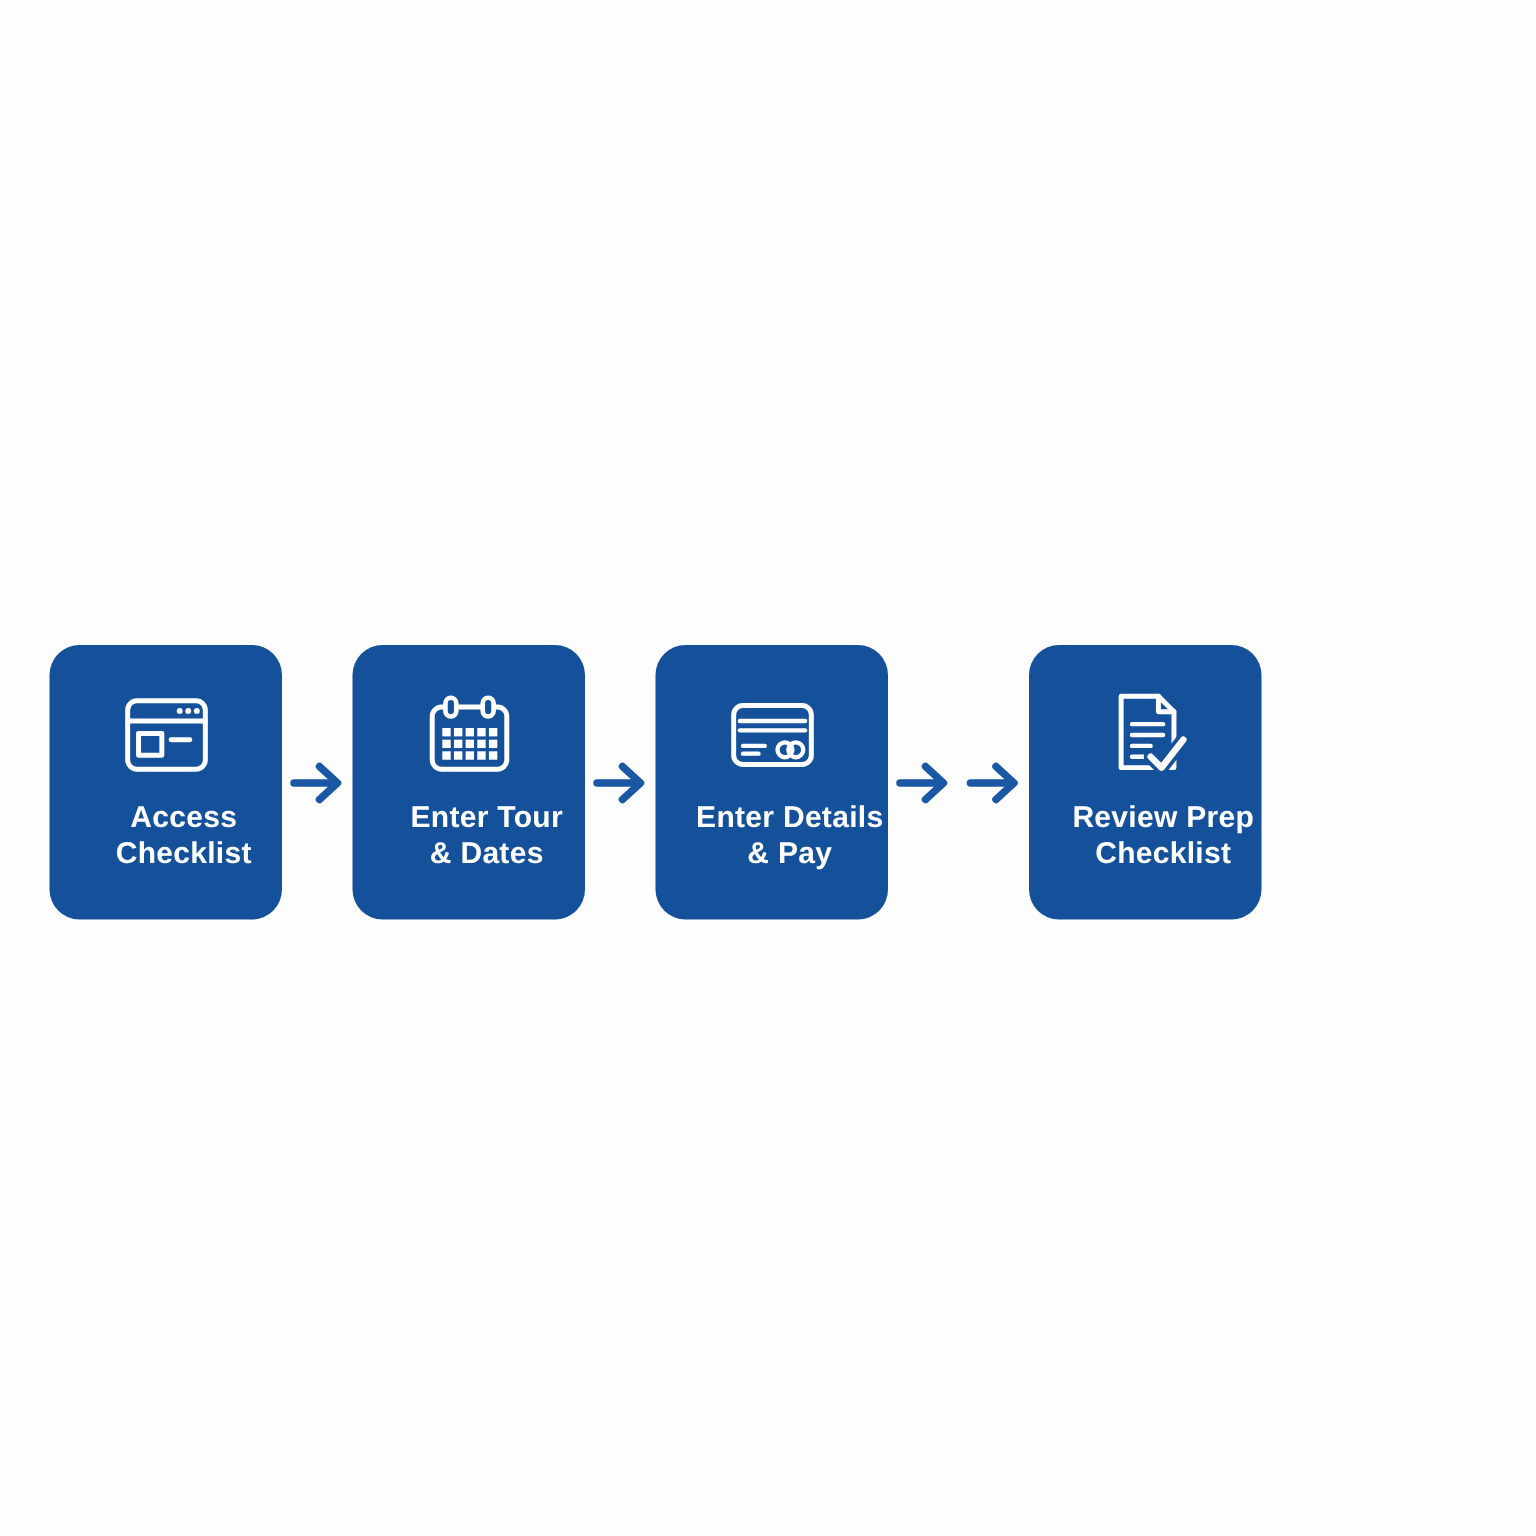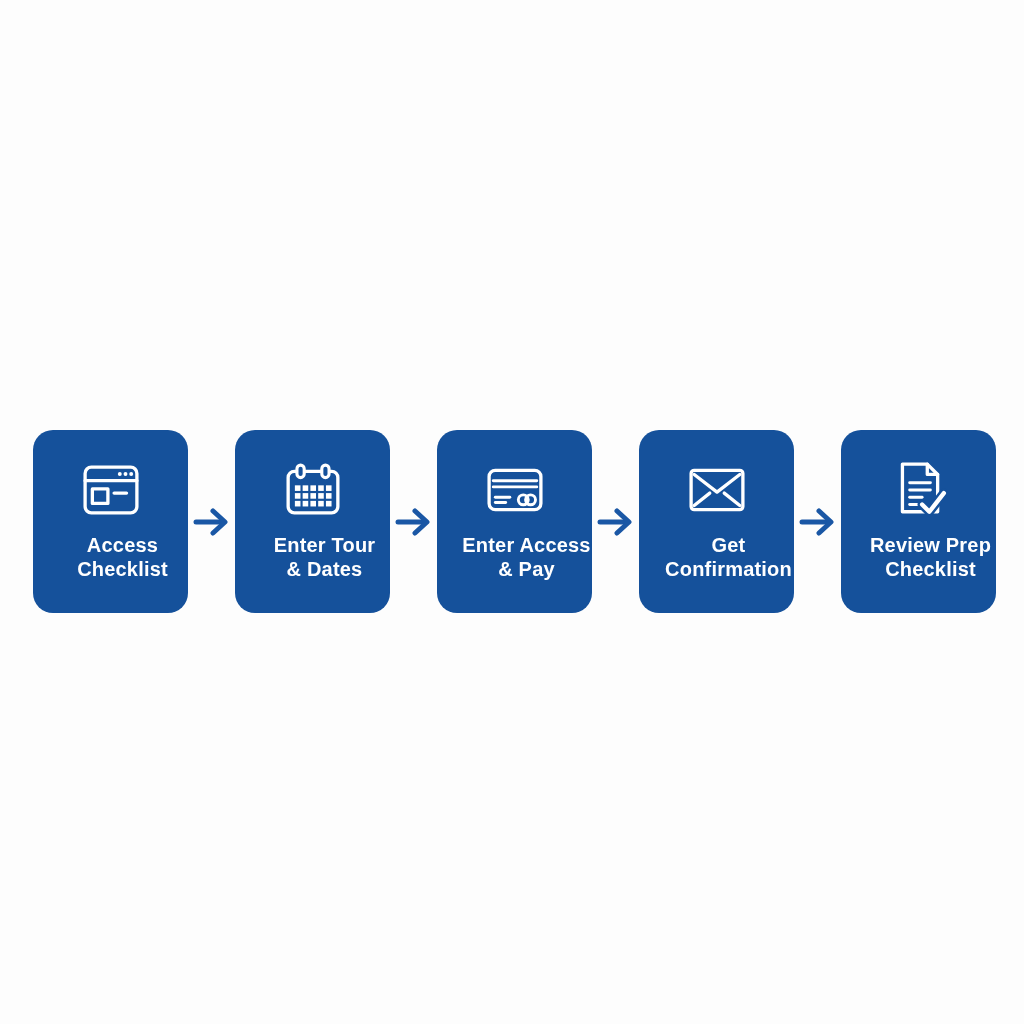--- a/index.html
+++ b/index.html
@@ -180,46 +180,32 @@
     <rect class="icon-stroke" x="3" y="4" width="50" height="38" rx="6"></rect>
     <line class="icon-stroke-thin" x1="7" y1="14" x2="49" y2="14"></line>
     <line class="icon-stroke-thin" x1="7" y1="20" x2="49" y2="20"></line>
     <line class="icon-stroke-thin" x1="9" y1="30" x2="23" y2="30"></line>
     <line class="icon-stroke-thin" x1="9" y1="35" x2="19" y2="35"></line>
     <circle class="icon-stroke-thin" cx="36" cy="32.5" r="4.8"></circle>
     <circle class="icon-stroke-thin" cx="43" cy="32.5" r="4.8"></circle>
   </svg>
         </span>
     <span class="step-label">
-      <span class="line">Enter Access</span>
+      <span class="line">Enter Details</span>
       <span class="line">&amp; Pay</span>
     </span>
   </div>
 
   <span class="arrow-cell">
     <svg width="38" height="32" viewBox="0 0 38 32">
       <line class="arrow-stroke" x1="3" y1="16" x2="30" y2="16"></line>
       <polyline class="arrow-stroke" points="20,5 32,16 20,27"></polyline>
     </svg>
   </span>
 
-  <div class="step-box">
-    <span class="step-icon">
-          <svg width="58" height="46" viewBox="0 0 56 44">
-    <rect class="icon-stroke" x="3" y="3" width="50" height="38" rx="3"></rect>
-    <polyline class="icon-stroke" points="6,7 28,24 50,7"></polyline>
-    <line class="icon-stroke" x1="6" y1="37" x2="21" y2="25"></line>
-    <line class="icon-stroke" x1="50" y1="37" x2="35" y2="25"></line>
-  </svg>
-        </span>
-    <span class="step-label">
-      <span class="line">Get</span>
-      <span class="line">Confirmation</span>
-    </span>
-  </div>
 
   <span class="arrow-cell">
     <svg width="38" height="32" viewBox="0 0 38 32">
       <line class="arrow-stroke" x1="3" y1="16" x2="30" y2="16"></line>
       <polyline class="arrow-stroke" points="20,5 32,16 20,27"></polyline>
     </svg>
   </span>
 
   <div class="step-box">
     <span class="step-icon">

